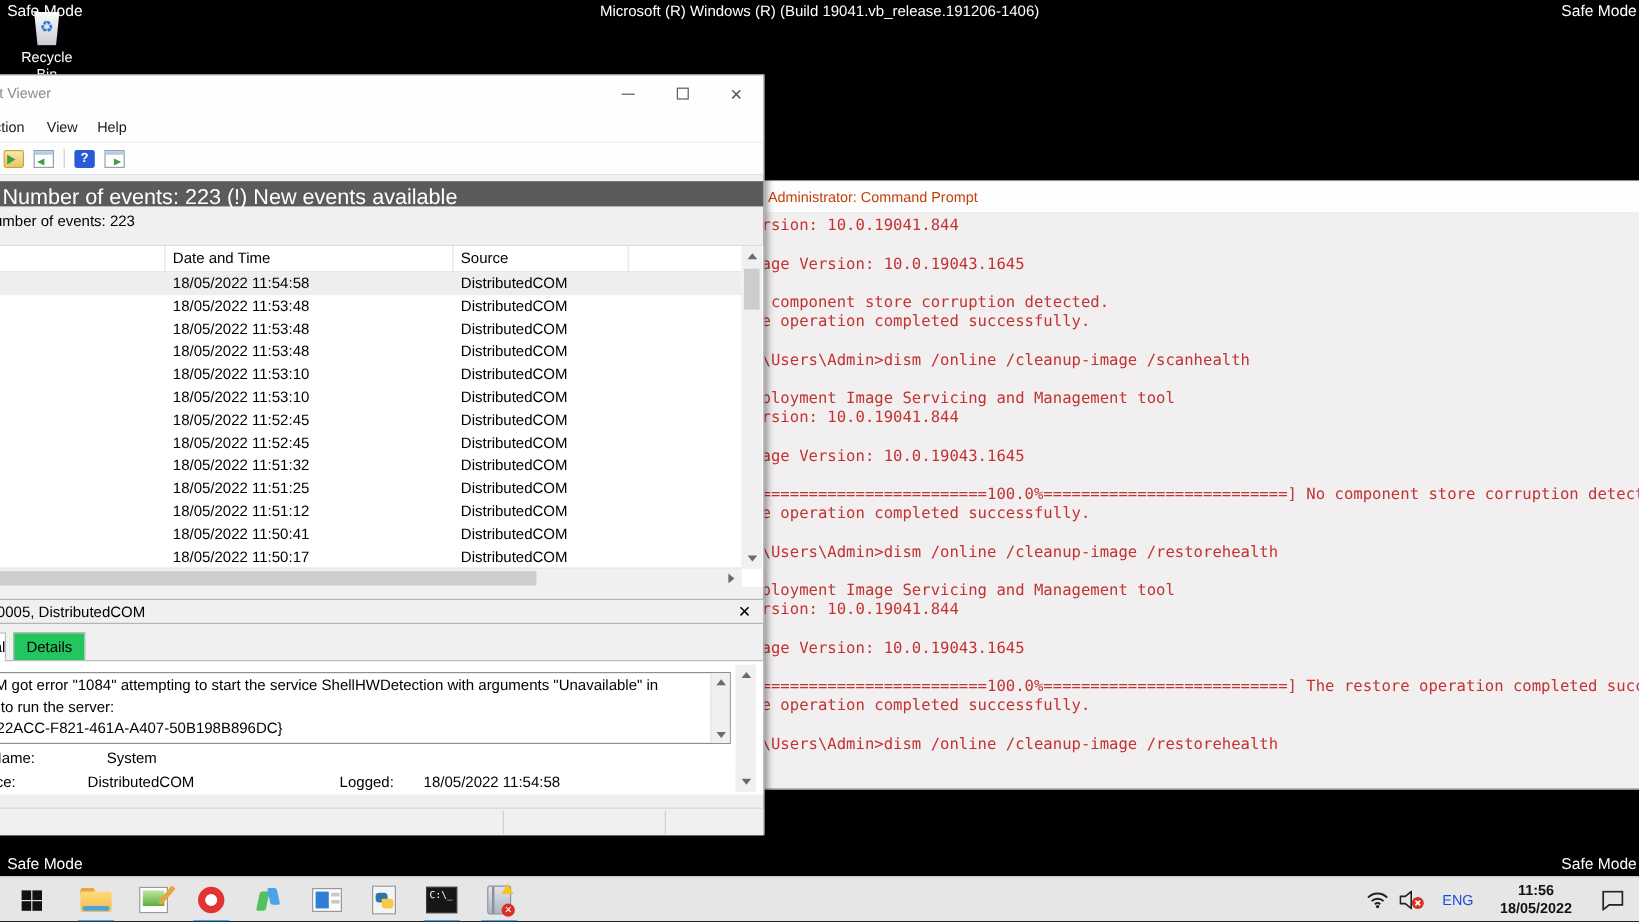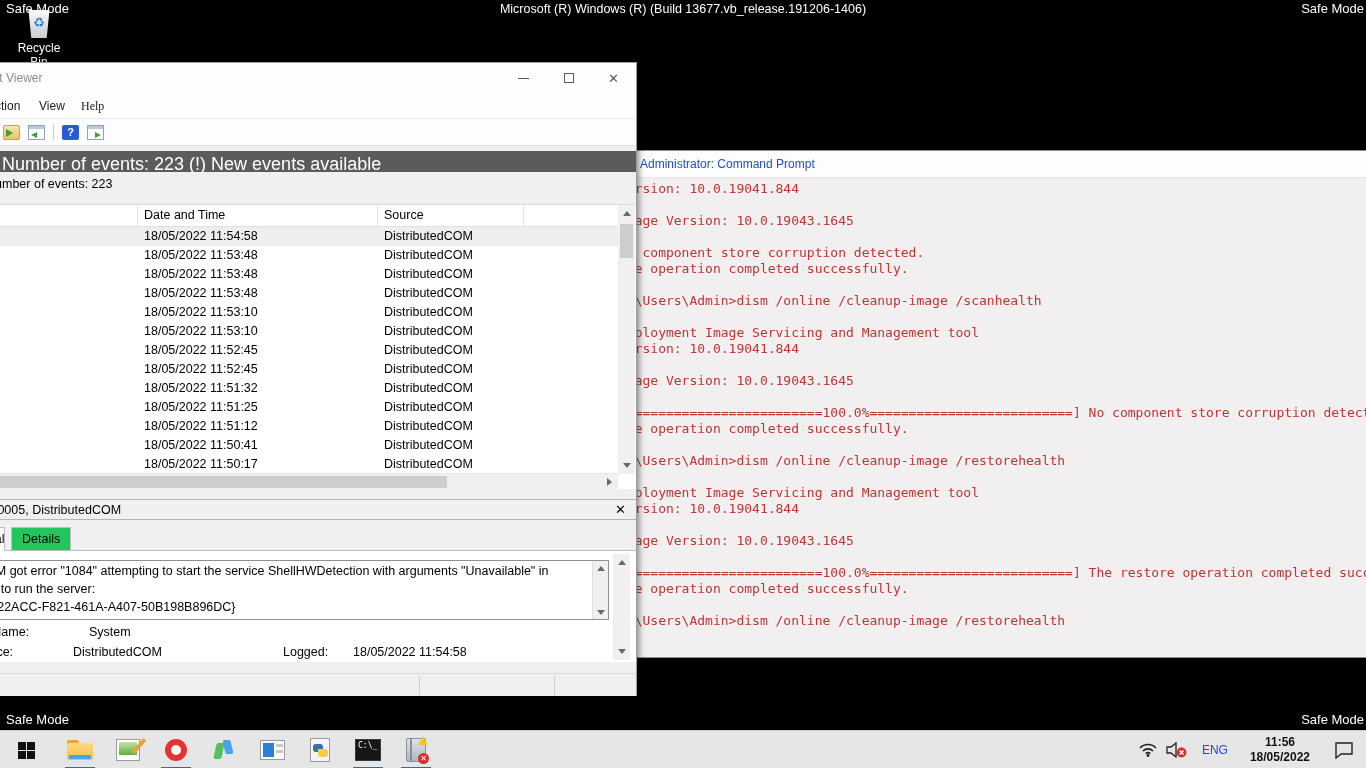--- a/index.html
+++ b/index.html
@@ -15,21 +15,21 @@
      background:linear-gradient(#fafafa,#c9cdd2); clip-path:polygon(6% 0,94% 0,82% 100%,18% 100%); }
   .recycle .bin .sym { position:absolute; left:0; top:5px; width:100%; text-align:center; color:#2e7cd6; font-size:13px; }
   .recycle .lbl { margin-top:3px; color:#fff; font-size:12px; text-shadow:1px 1px 1px #000; }
 
   
   .cmd-win { position:absolute; left:615px; top:150px; width:792px; height:508px; z-index:1;
      border:1px solid #8f8f8f; background:#f1eff0; }
   .cmd-title { height:27px; background:#fdfdfd; display:flex; align-items:center; border-bottom:1px solid #e6e6e6; }
   .cmd-title .cicon { width:15px; height:13px; background:#111; margin:0 5px 0 4px; position:relative; flex:0 0 auto; }
   .cmd-title .cicon:after { content:"C:\\"; position:absolute; left:1px; top:0; color:#fff; font-size:7px; }
-  .cmd-title .ttext { color:#1d4ed8; font-size:12px; white-space:nowrap; }
+  .cmd-title .ttext { color:#c2410c; font-size:12px; white-space:nowrap; }
   .cmd-body { position:absolute; left:0; top:27px; right:0; bottom:0; padding:3px 0 0 3px; overflow:hidden; }
   .cmd-body .cline { font-family:"DejaVu Sans Mono", monospace; font-size:13px; line-height:16px;
      color:#c23331; white-space:pre; }
 
   
   .ev-win { position:absolute; left:-60px; top:62px; width:697px; height:634px; z-index:2;
      background:#f0f0f0; border:1px solid #9d9d9d; box-shadow:2px 2px 6px rgba(0,0,0,.45); }
   .ev-title { position:absolute; left:0; top:0; width:100%; height:30px; background:#fefefe; }
   .ev-title .ttext { position:absolute; left:31px; top:8px; font-size:12px; color:#8b8b8b; white-space:nowrap; }
   .win-ctrls { position:absolute; right:0; top:0; height:30px; display:flex; }
@@ -147,21 +147,21 @@
 </style>
 </head>
 <body>
 
 <div id="screen">
 
   <div class="safe-mode" style="left:6px; top:1px;">Safe Mode</div>
   <div class="safe-mode" style="right:2px; top:1px;">Safe Mode</div>
   <div class="safe-mode" style="left:6px; top:712px;">Safe Mode</div>
   <div class="safe-mode" style="right:2px; top:712px;">Safe Mode</div>
-  <div class="build-label">Microsoft (R) Windows (R) (Build 13677.vb_release.191206-1406)</div>
+  <div class="build-label">Microsoft (R) Windows (R) (Build 19041.vb_release.191206-1406)</div>
 
   <div class="recycle">
     <div class="bin">
         <div class="sym">♻</div>
       </div>
     <div class="lbl">Recycle Bin</div>
   </div>
 
   <div class="cmd-win">
     <div class="cmd-title">
@@ -212,21 +212,21 @@
           </div>
         <div class="wbtn">
             <span class="glyph-close">✕</span>
           </div>
       </div>
     </div>
 
     <div class="ev-menu">
       <span style="left:46px;">Action</span>
       <span style="left:98px;">View</span>
-      <span style="left:140px;font-family:Liberation Serif, serif;">Help</span>
+      <span style="left:140px;">Help</span>
     </div>
 
     <div class="ev-toolbar">
       <div class="tbi tbi-folder"></div>
       <div class="tbi tbi-win">
           <div class="bar"></div>
           <div class="tri-l"></div>
         </div>
       <div class="tb-sep"></div>
       <div class="tbi tbi-help">?</div>

